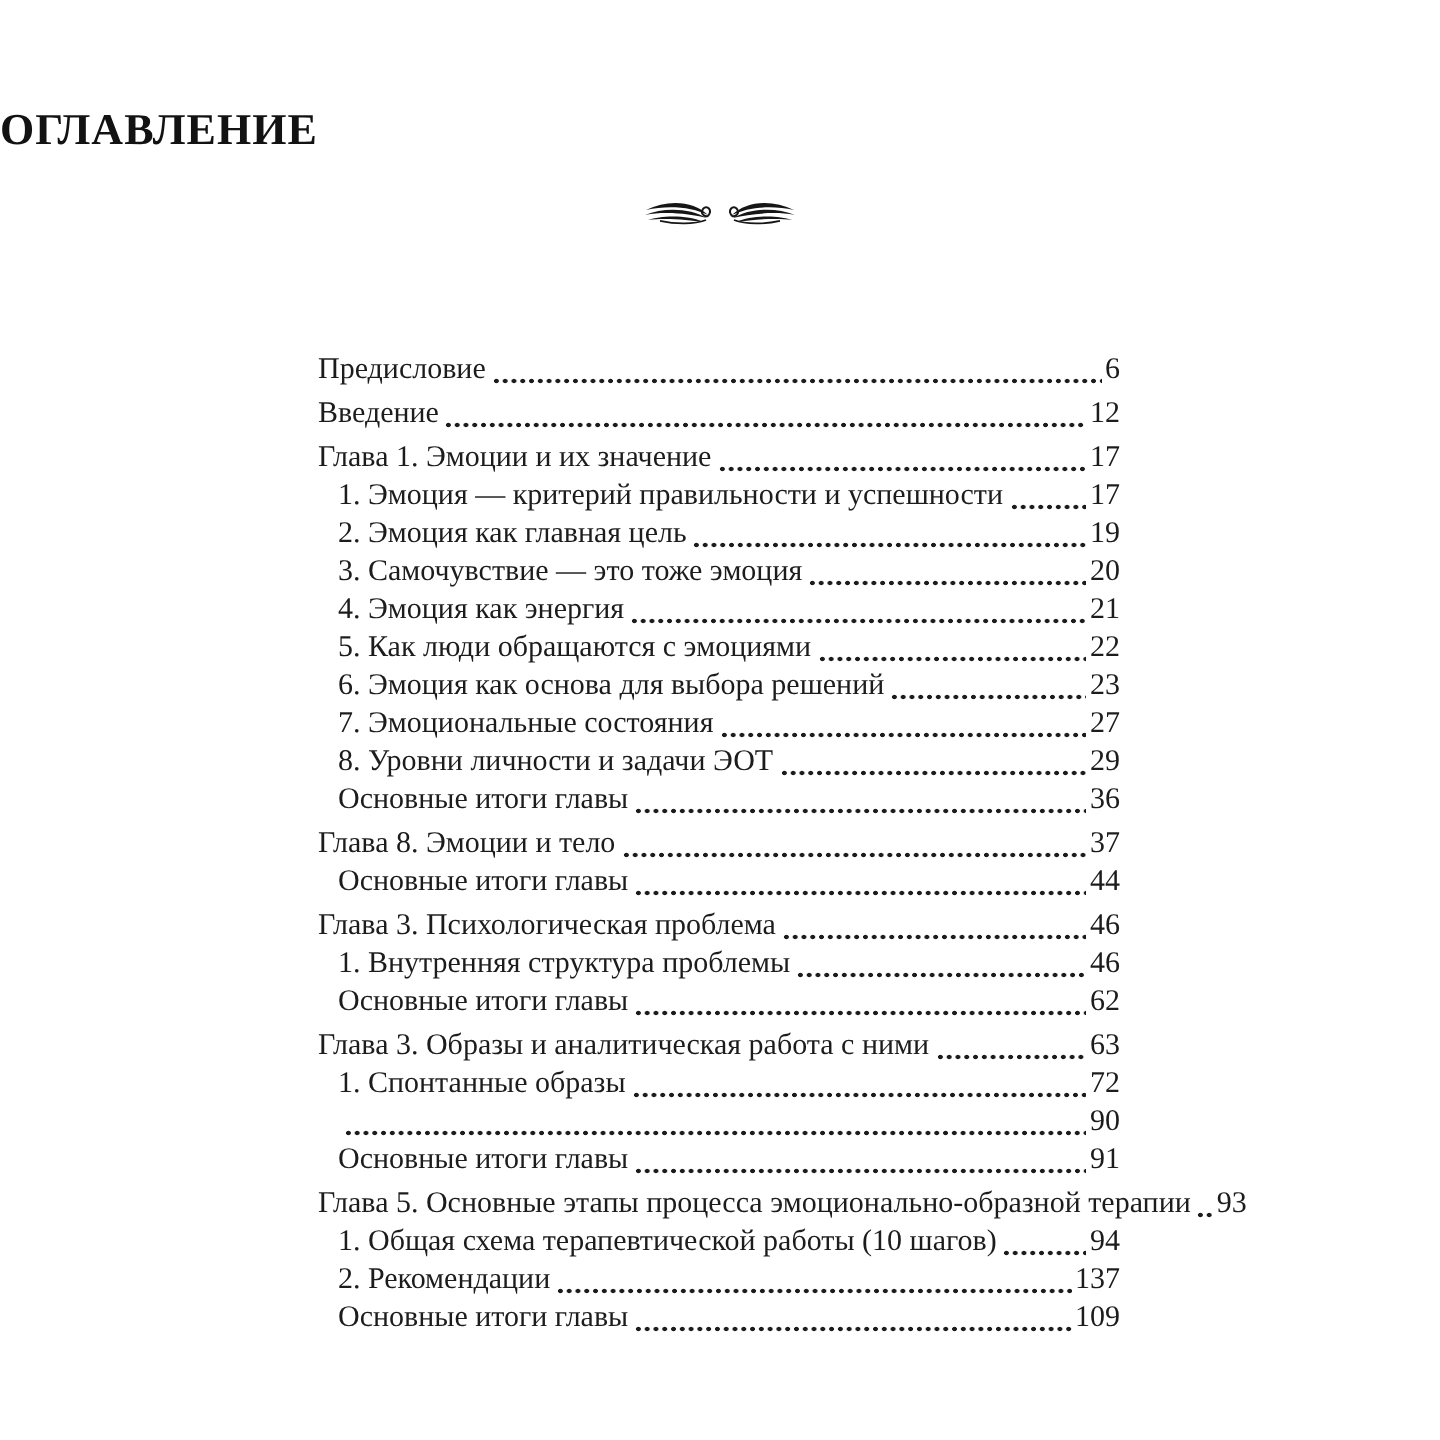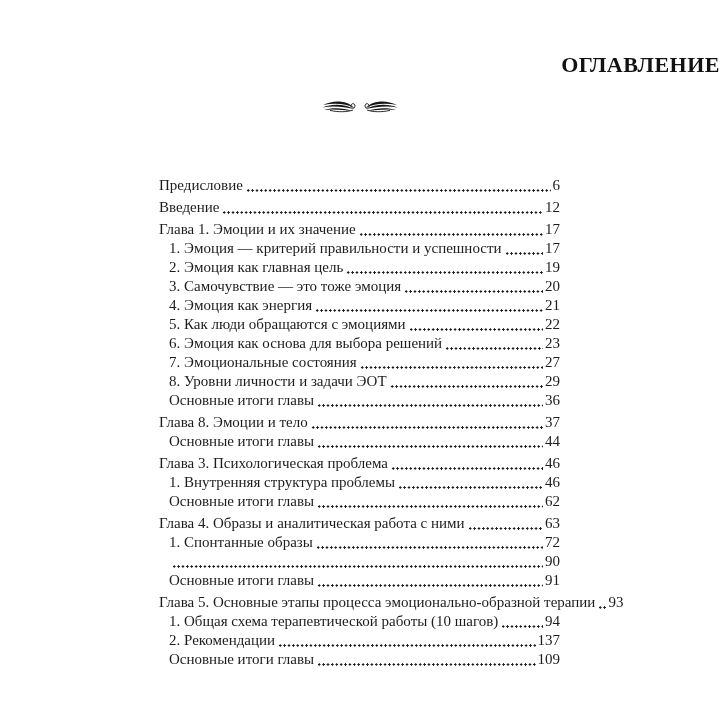--- a/index.html
+++ b/index.html
@@ -11,21 +11,21 @@
   }
   .page {
     position: relative;
     width: 720px; height: 720px;
     background: #ffffff;
   }
   .title {
     position: absolute;
     top: 53px; left: 0; width: 720px;
     margin: 0;
-    text-align: right;
+    text-align: left;
     font-size: 22px;
     line-height: 24px;
     font-weight: bold;
     letter-spacing: 0.5px;
     color: #121212;
   }
   .ornament {
     position: absolute;
     top: 99px; left: 0; width: 720px;
     display: flex;
@@ -186,21 +186,21 @@
     <span class="pagenum">46</span>
   </div>
 
   <div class="row lvl1">
     <span class="label">Основные итоги главы</span>
     <span class="dots"></span>
     <span class="pagenum">62</span>
   </div>
 
   <div class="row lvl0 top">
-    <span class="label">Глава 4. Образы и аналитическая работа с ними</span>
+    <span class="label">Глава 3. Образы и аналитическая работа с ними</span>
     <span class="dots"></span>
     <span class="pagenum">63</span>
   </div>
 
   <div class="row lvl1">
     <span class="label">1. Спонтанные образы</span>
     <span class="dots"></span>
     <span class="pagenum">72</span>
   </div>
 

